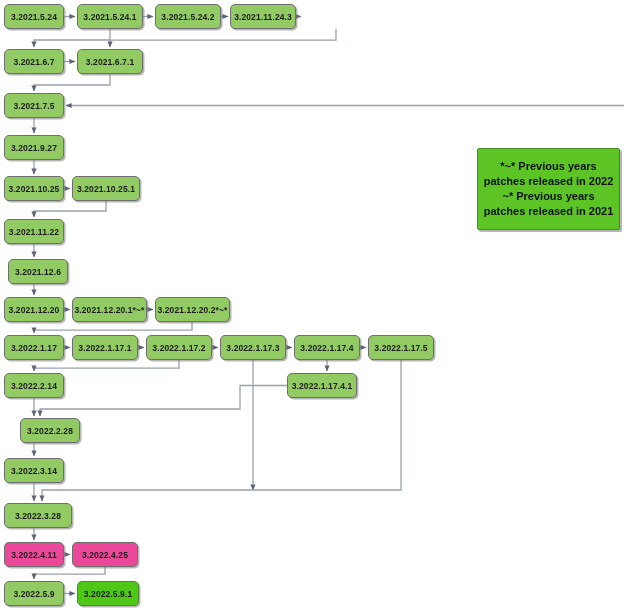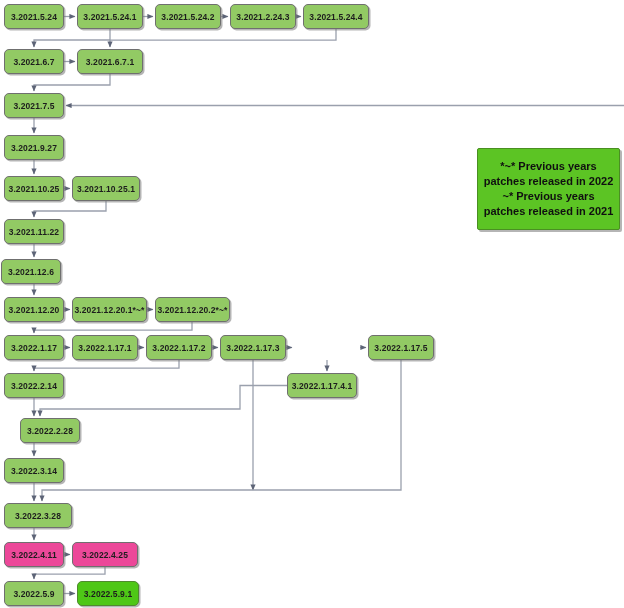--- a/index.html
+++ b/index.html
@@ -103,41 +103,41 @@
       <path d="M34,528 L34,540"></path>
       <path d="M64,554.5 L70,554.5"></path>
       <path d="M105,567 L105,574 L34,574.2 L34,579"></path>
       <path d="M64,593.5 L75,593.5"></path>
     </g>
   </svg>
 
   <div class="node" style="left:4px;top:4px;width:60px;height:25px;">3.2021.5.24</div>
   <div class="node" style="left:77px;top:4px;width:66px;height:25px;">3.2021.5.24.1</div>
   <div class="node" style="left:155px;top:4px;width:66px;height:25px;">3.2021.5.24.2</div>
-  <div class="node" style="left:230px;top:4px;width:66px;height:25px;">3.2021.2.24.3</div>
-  <div class="node" style="left:303px;top:4px;width:66px;height:25px;">3.2021.5.24.4</div>
+  <div class="node" style="left:230px;top:4px;width:66px;height:25px;">3.2021.11.24.3</div>
 
   <div class="node" style="left:4px;top:49px;width:60px;height:25px;">3.2021.6.7</div>
   <div class="node" style="left:77px;top:49px;width:66px;height:25px;">3.2021.6.7.1</div>
 
   <div class="node" style="left:4px;top:93px;width:60px;height:25px;">3.2021.7.5</div>
   <div class="node" style="left:4px;top:135px;width:60px;height:25px;">3.2021.9.27</div>
   <div class="node" style="left:4px;top:176px;width:60px;height:25px;">3.2021.10.25</div>
   <div class="node" style="left:72px;top:176px;width:68px;height:25px;">3.2021.10.25.1</div>
   <div class="node" style="left:4px;top:219px;width:60px;height:25px;">3.2021.11.22</div>
-  <div class="node" style="left:1px;top:259px;width:60px;height:25px;">3.2021.12.6</div>
+  <div class="node" style="left:8px;top:259px;width:60px;height:25px;">3.2021.12.6</div>
 
   <div class="node" style="left:4px;top:297px;width:60px;height:25px;">3.2021.12.20</div>
   <div class="node" style="left:72px;top:297px;width:75px;height:25px;">3.2021.12.20.1*~*</div>
   <div class="node" style="left:155px;top:297px;width:75px;height:25px;">3.2021.12.20.2*~*</div>
 
   <div class="node" style="left:4px;top:335px;width:60px;height:25px;">3.2022.1.17</div>
   <div class="node" style="left:72px;top:335px;width:66px;height:25px;">3.2022.1.17.1</div>
   <div class="node" style="left:146px;top:335px;width:66px;height:25px;text-align:right;">3.2022.1.17.2</div>
   <div class="node" style="left:220px;top:335px;width:66px;height:25px;">3.2022.1.17.3</div>
+  <div class="node" style="left:294px;top:335px;width:66px;height:25px;">3.2022.1.17.4</div>
   <div class="node" style="left:368px;top:335px;width:66px;height:25px;">3.2022.1.17.5</div>
   <div class="node" style="left:287px;top:373px;width:70px;height:25px;">3.2022.1.17.4.1</div>
 
   <div class="node" style="left:4px;top:373px;width:60px;height:25px;">3.2022.2.14</div>
   <div class="node" style="left:20px;top:418px;width:60px;height:25px;">3.2022.2.28</div>
   <div class="node" style="left:4px;top:458px;width:60px;height:25px;">3.2022.3.14</div>
   <div class="node" style="left:4px;top:503px;width:68px;height:25px;text-align:right;">3.2022.3.28</div>
 
   <div class="node gray" style="left:4px;top:542px;width:60px;height:25px;">3.2022.4.11</div>
   <div class="node gray" style="left:72px;top:542px;width:66px;height:25px;">3.2022.4.25</div>

